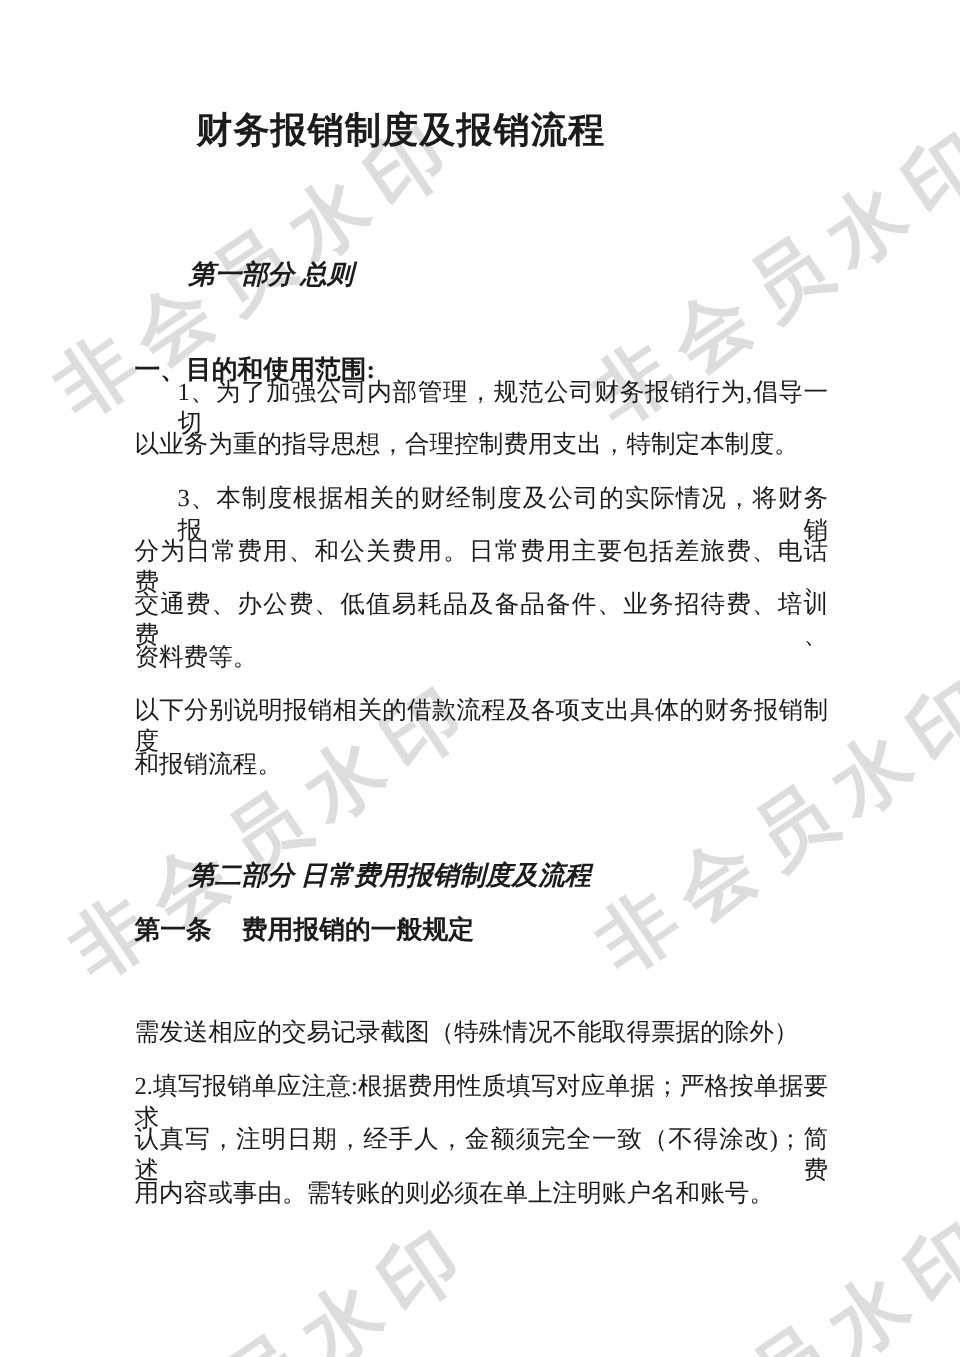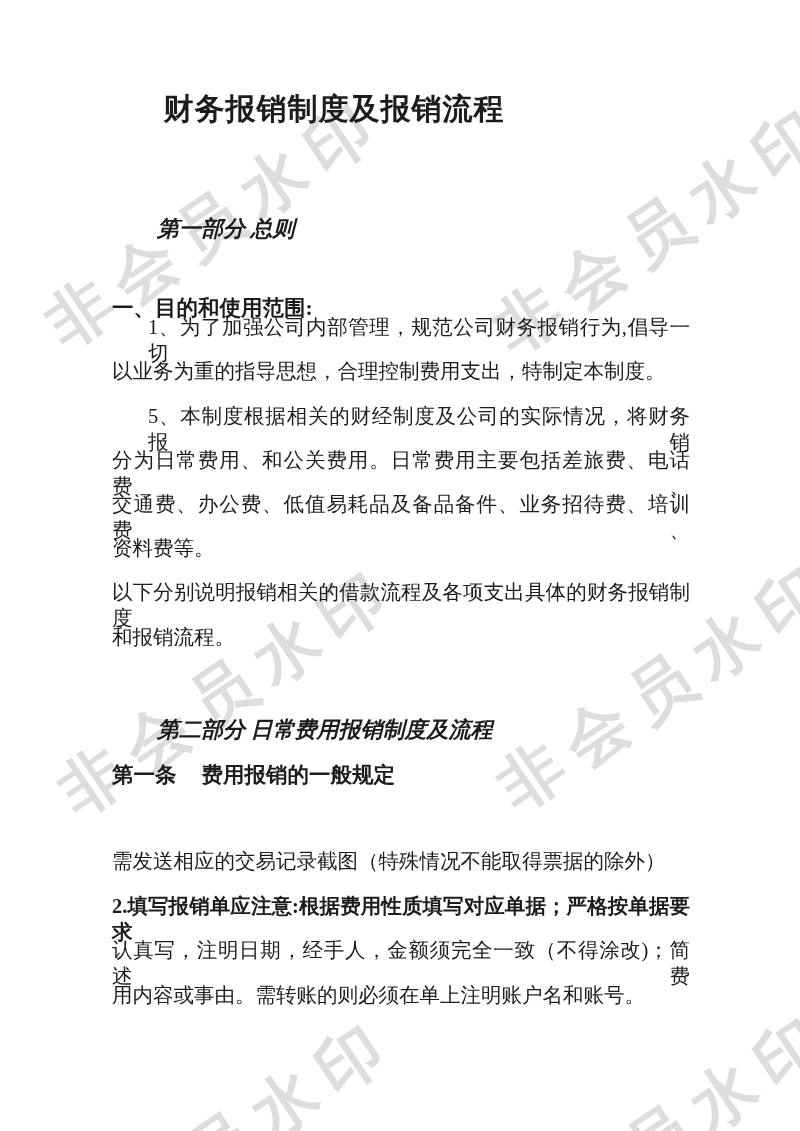--- a/index.html
+++ b/index.html
@@ -81,36 +81,36 @@
   <div class="content">
 
     <div class="doc-title">财务报销制度及报销流程</div>
 
     <div class="h-part" style="top:215px;">第一部分 总则</div>
     <div class="h-sub" style="top:257px;">一、目的和使用范围:</div>
 
     <div class="line fill" style="top:314px; left:148px; width:542px;">1、为了加强公司内部管理，规范公司财务报销行为,倡导一切</div>
     <div class="line" style="top:358px; left:112px;text-align:center;">以业务为重的指导思想，合理控制费用支出，特制定本制度。</div>
 
-    <div class="line fill" style="top:403px; left:148px; width:542px;">5、本制度根据相关的财经制度及公司的实际情况，将财务报销</div>
+    <div class="line fill" style="top:403px; left:148px; width:542px;">3、本制度根据相关的财经制度及公司的实际情况，将财务报销</div>
     <div class="line fill" style="top:447px; left:112px; width:578px;">分为日常费用、和公关费用。日常费用主要包括差旅费、电话费、</div>
     <div class="line fill" style="top:491px; left:112px; width:578px;">交通费、办公费、低值易耗品及备品备件、业务招待费、培训费、</div>
     <div class="line" style="top:535px; left:112px;">资料费等。</div>
 
     <div class="line fill" style="top:579px; left:112px; width:578px;">以下分别说明报销相关的借款流程及各项支出具体的财务报销制度</div>
     <div class="line" style="top:624px; left:112px;">和报销流程。</div>
 
     <div class="h-part" style="top:716px;">第二部分 日常费用报销制度及流程</div>
 
     <div class="article-row" style="top:761px;">
       <span>第一条</span>
       <span class="gap"></span>
       <span>费用报销的一般规定</span>
     </div>
 
     <div class="line" style="top:848px; left:112px;">需发送相应的交易记录截图（特殊情况不能取得票据的除外）</div>
 
-    <div class="line fill" style="top:893px; left:112px; width:578px;font-weight:bold;">2.填写报销单应注意:根据费用性质填写对应单据；严格按单据要求</div>
+    <div class="line fill" style="top:893px; left:112px; width:578px;">2.填写报销单应注意:根据费用性质填写对应单据；严格按单据要求</div>
     <div class="line fill" style="top:937px; left:112px; width:578px;">认真写，注明日期，经手人，金额须完全一致（不得涂改)；简述费</div>
     <div class="line" style="top:982px; left:112px;">用内容或事由。需转账的则必须在单上注明账户名和账号。</div>
 
   </div>
 </div>
 
 </body></html>

